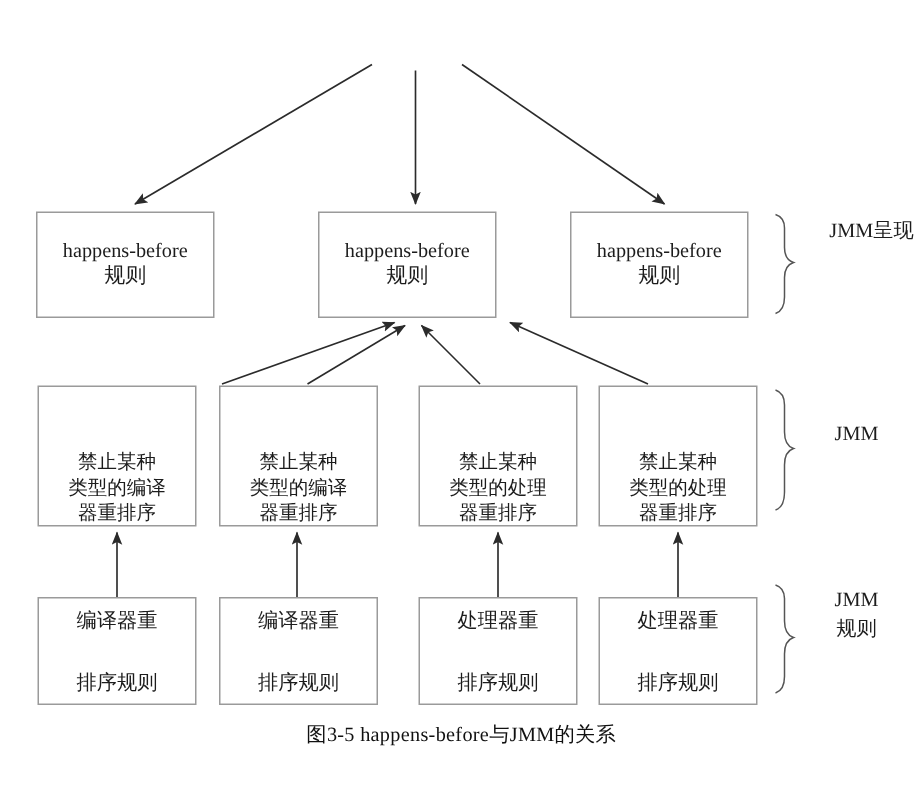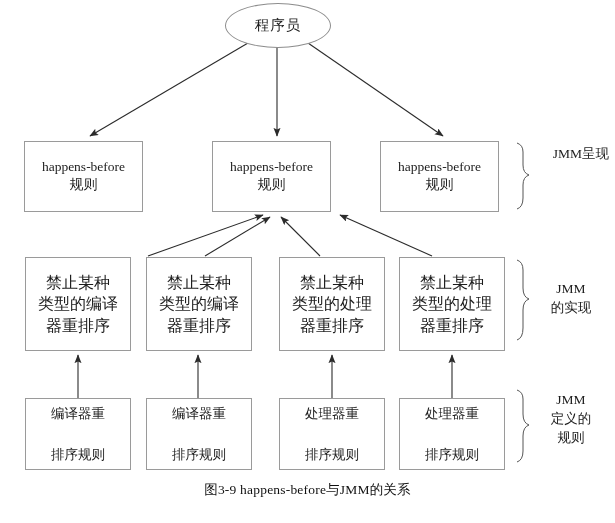--- a/index.html
+++ b/index.html
@@ -41,21 +41,21 @@
     text-align: center;
     line-height: 1.32;
     color: #1c1c1c;
   }
   .node-box .ln {
     display: block;
     white-space: nowrap;
   }
   .row2 { font-size: 13.5px; }
   .row2 .ln.cn { font-size: 14px; }
-  .row3 { font-size: 16px; }
+  .row3 { font-size: 13px; justify-content: flex-end; }
   .row4 { font-size: 13.5px; gap: 23px; }
   .ellipse-node {
     position: absolute;
     box-sizing: border-box;
     border: 1px solid #8d8d8d;
     border-radius: 50%;
     background: #ffffff;
     display: flex;
     align-items: center;
     justify-content: center;
@@ -105,23 +105,20 @@
     <line x1="78" y1="398" x2="78" y2="355" stroke="#2b2b2b" stroke-width="1.1" marker-end="url(#arrowhead)"></line>
     <line x1="198" y1="398" x2="198" y2="355" stroke="#2b2b2b" stroke-width="1.1" marker-end="url(#arrowhead)"></line>
     <line x1="332" y1="398" x2="332" y2="355" stroke="#2b2b2b" stroke-width="1.1" marker-end="url(#arrowhead)"></line>
     <line x1="452" y1="398" x2="452" y2="355" stroke="#2b2b2b" stroke-width="1.1" marker-end="url(#arrowhead)"></line>
 
     <path d="M517,143 q6,2 6,9 v13 q0,8 6,10 q-6,2 -6,10 v13 q0,9 -6,11" fill="none" stroke="#555" stroke-width="1"></path>
     <path d="M517,260 q6,2 6,10 v18 q0,9 6,11 q-6,2 -6,11 v18 q0,10 -6,12" fill="none" stroke="#555" stroke-width="1"></path>
     <path d="M517,390 q6,2 6,9 v15 q0,9 6,11 q-6,2 -6,11 v15 q0,9 -6,11" fill="none" stroke="#555" stroke-width="1"></path>
   </svg>
 
-  <div class="ellipse-node" style="left:225px; top:3px; width:106px; height:45px;">
-    <span>程序员</span>
-  </div>
 
   <div class="node-box row2" style="left:24px; top:141px; width:119px; height:71px;">
     <span class="ln">happens-before</span>
     <span class="ln cn">规则</span>
   </div>
   <div class="node-box row2" style="left:212px; top:141px; width:119px; height:71px;">
     <span class="ln">happens-before</span>
     <span class="ln cn">规则</span>
   </div>
   <div class="node-box row2" style="left:380px; top:141px; width:119px; height:71px;">
@@ -165,23 +162,21 @@
   <div class="node-box row4" style="left:399px; top:398px; width:106px; height:72px;">
     <span class="ln">处理器重</span>
     <span class="ln">排序规则</span>
   </div>
 
   <div class="side-label" style="left:541px; top:144px; width:80px;">
     <span class="ln">JMM呈现</span>
   </div>
   <div class="side-label" style="left:531px; top:279px; width:80px;">
     <span class="ln">JMM</span>
-    <span class="ln">的实现</span>
   </div>
   <div class="side-label" style="left:531px; top:390px; width:80px;">
     <span class="ln">JMM</span>
-    <span class="ln">定义的</span>
     <span class="ln">规则</span>
   </div>
 
-  <div class="caption" style="top:481px;">图3-9  happens-before与JMM的关系</div>
+  <div class="caption" style="top:481px;">图3-5  happens-before与JMM的关系</div>
 
 </div>
 
 </body></html>

